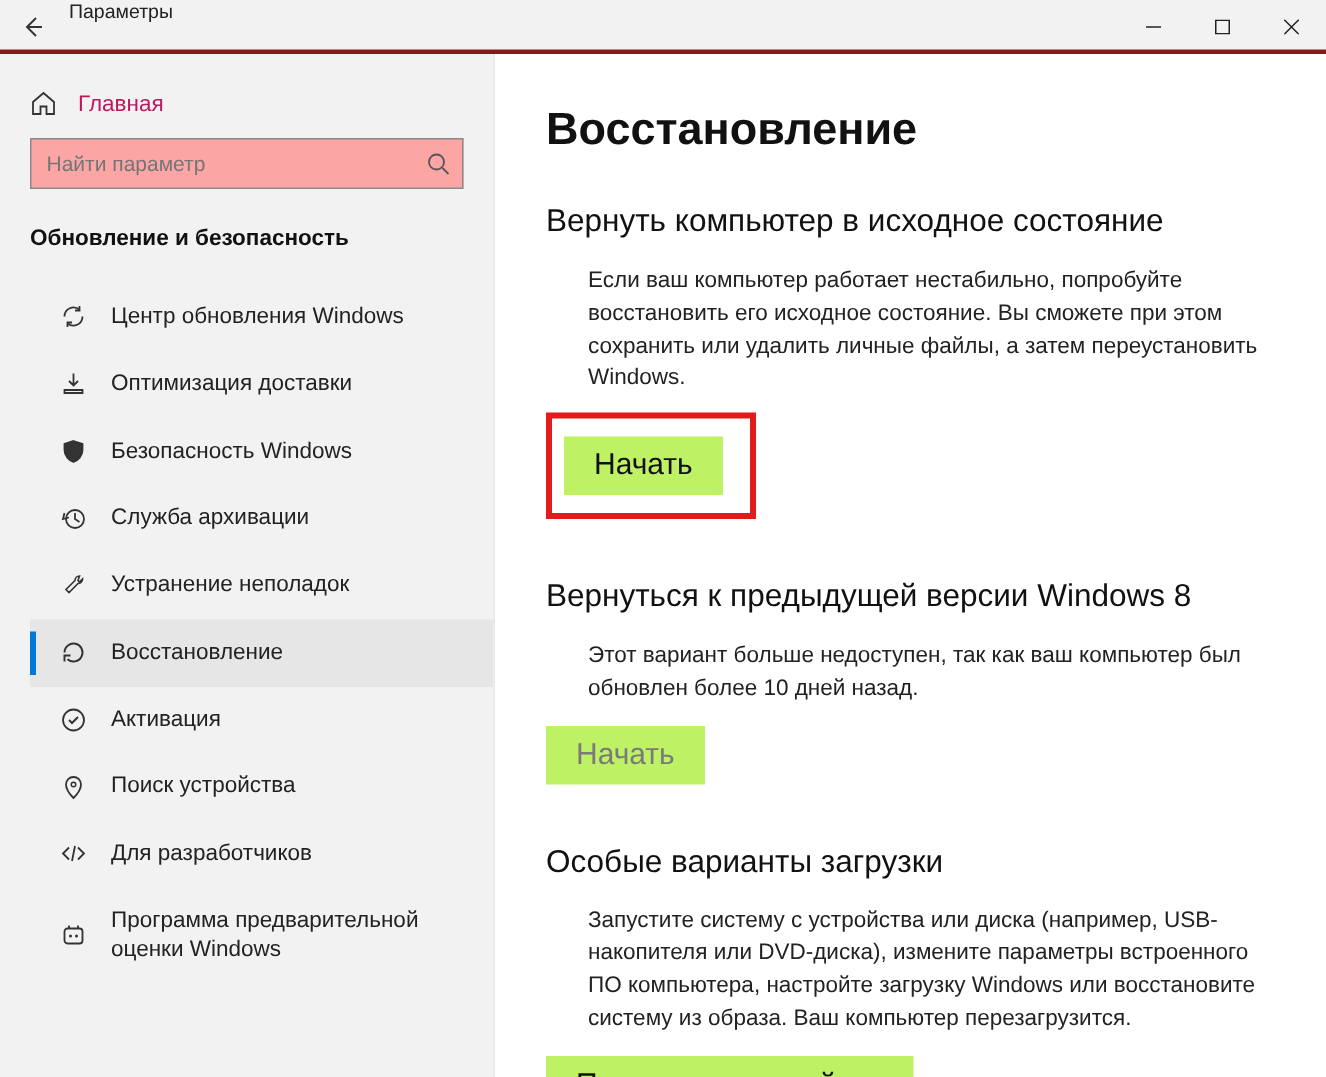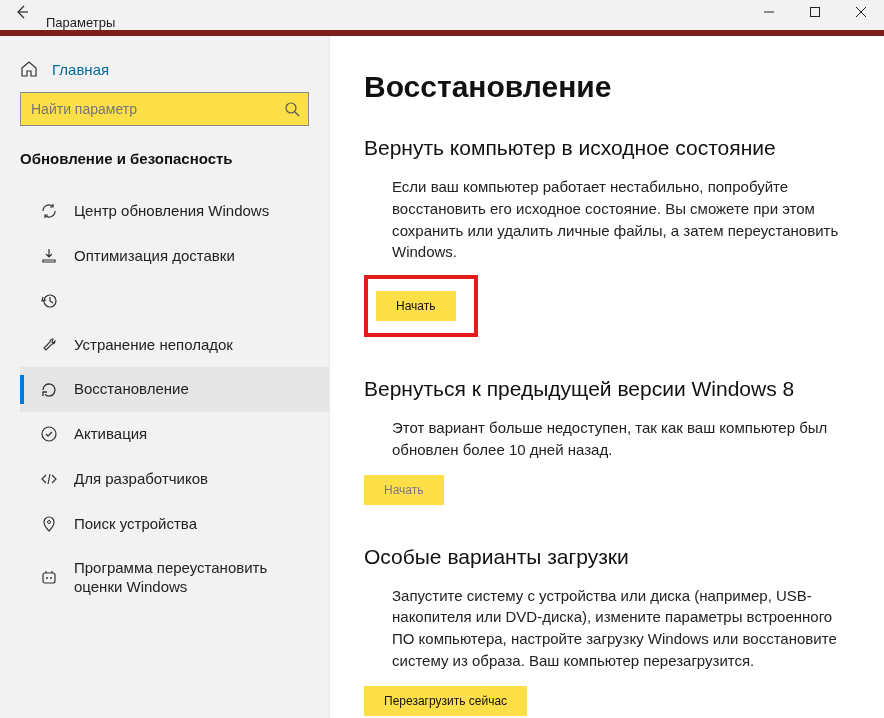--- a/index.html
+++ b/index.html
@@ -9,23 +9,23 @@
     color: #000;
     background: #fff;
     width: 884px;
     height: 718px;
     overflow: hidden;
     position: relative;
   }
   .titlebar {
     height: 36px;
     display: flex;
-    align-items: flex-end;
+    align-items: flex-start;
     background: #f2f2f2;
-    border-bottom: 6px solid #7f1d1d;
+    border-bottom: 3px solid #7f1d1d;
   }
   .titlebar .back {
     width: 44px; height: 36px;
     display:flex; align-items:center; justify-content:center;
     color:#333;
   }
   .titlebar .title {
     flex:1;
     padding-left: 2px;
     font-size: 13px;
@@ -53,26 +53,26 @@
     flex-direction:column;
     overflow-y:auto;
   }
   .home-row {
     display:flex;
     align-items:center;
     gap:14px;
     padding: 6px 20px 14px 20px;
   }
   .home-row .icon { width:18px; height:18px; display:flex; align-items:center; justify-content:center; }
-  .home-row .label { font-size:15px; color:#0369a1; }
+  .home-row .label { font-size:15px; color:#be185d; }
   .searchbox {
     margin: 0 20px 18px 20px;
     height: 34px;
     border:1px solid #8a8a8a;
-    background:#fde047;
+    background:#fca5a5;
     display:flex;
     align-items:center;
     padding: 0 8px 0 10px;
   }
   .searchbox input {
     flex:1;
     border:none;
     outline:none;
     background:transparent;
     font-size:14px;
@@ -134,24 +134,24 @@
   .section p {
     font-size:15px;
     color:#222;
     line-height:1.45;
     margin-bottom: 14px;
     max-width: 480px;
     margin-left: 28px;
   }
   .btn {
     display:inline-block;
-    background:#fde047;
+    background:#bef264;
     border:none;
     padding: 8px 20px;
-    font-size:12px;
+    font-size:20px;
     color:#111;
     cursor:pointer;
     font-family:inherit;
   }
   .btn:disabled {
     color:#7a7a7a;
     cursor:default;
   }
   .highlight-box {
     border: 4px solid #e21b1b;
@@ -237,24 +237,33 @@
         <span class="icon">
           <svg width="18" height="18" viewBox="0 0 18 18">
               <path d="M9 2v8 M6 7l3 3 3-3 M3 13h12v2H3z" stroke="#333" stroke-width="1.2" fill="none"></path>
             </svg>
         </span>
         <span class="label">Оптимизация доставки</span>
       </li>
       <li>
         <span class="icon">
           <svg width="18" height="18" viewBox="0 0 18 18">
+              <path d="M9 2l6 2v4c0 4-3 7-6 8-3-1-6-4-6-8V4z" stroke="#333" stroke-width="1.2" fill="#333"></path>
+            </svg>
+        </span>
+        <span class="label">Безопасность Windows</span>
+      </li>
+      <li>
+        <span class="icon">
+          <svg width="18" height="18" viewBox="0 0 18 18">
               <circle cx="10" cy="9" r="6" stroke="#333" stroke-width="1.2" fill="none"></circle>
               <path d="M10 5v4l3 2 M3 5l-1 4 4-1" stroke="#333" stroke-width="1.2" fill="none"></path>
             </svg>
         </span>
+        <span class="label">Служба архивации</span>
       </li>
       <li>
         <span class="icon">
           <svg width="18" height="18" viewBox="0 0 18 18">
               <path d="M13 3a3 3 0 0 0-3 3l-6 6 2 2 6-6a3 3 0 0 0 3-3l-2 2-1-1z" stroke="#333" stroke-width="1.1" fill="none"></path>
             </svg>
         </span>
         <span class="label">Устранение неполадок</span>
       </li>
       <li class="selected">
@@ -270,44 +279,44 @@
           <svg width="18" height="18" viewBox="0 0 18 18">
               <circle cx="9" cy="9" r="7" stroke="#333" stroke-width="1.2" fill="none"></circle>
               <path d="M6 9l2 2 4-4" stroke="#333" stroke-width="1.3" fill="none"></path>
             </svg>
         </span>
         <span class="label">Активация</span>
       </li>
       <li>
         <span class="icon">
           <svg width="18" height="18" viewBox="0 0 18 18">
-              <path d="M6 5l-4 4 4 4 M12 5l4 4-4 4 M10 4l-2 10" stroke="#333" stroke-width="1.2" fill="none"></path>
-            </svg>
-        </span>
-        <span class="label">Для разработчиков</span>
-      </li>
-      <li>
-        <span class="icon">
-          <svg width="18" height="18" viewBox="0 0 18 18">
               <path d="M9 2a5 5 0 0 1 5 5c0 4-5 9-5 9S4 11 4 7a5 5 0 0 1 5-5z" stroke="#333" stroke-width="1.2" fill="none"></path>
               <circle cx="9" cy="7" r="1.5" stroke="#333" stroke-width="1" fill="none"></circle>
             </svg>
         </span>
         <span class="label">Поиск устройства</span>
+      </li>
+      <li>
+        <span class="icon">
+          <svg width="18" height="18" viewBox="0 0 18 18">
+              <path d="M6 5l-4 4 4 4 M12 5l4 4-4 4 M10 4l-2 10" stroke="#333" stroke-width="1.2" fill="none"></path>
+            </svg>
+        </span>
+        <span class="label">Для разработчиков</span>
       </li>
       <li>
         <span class="icon">
           <svg width="18" height="18" viewBox="0 0 18 18">
               <rect x="3" y="4" width="12" height="10" rx="2" stroke="#333" stroke-width="1.2" fill="none"></rect>
               <circle cx="7" cy="9" r="1" fill="#333"></circle>
               <circle cx="11" cy="9" r="1" fill="#333"></circle>
               <path d="M6 2v2 M12 2v2" stroke="#333" stroke-width="1.2"></path>
             </svg>
         </span>
-        <span class="label">Программа переустановить оценки Windows</span>
+        <span class="label">Программа предварительной оценки Windows</span>
       </li>
     </ul>
   </div>
 
   <div class="content">
     <h1>Восстановление</h1>
 
     <div class="section">
       <h2>Вернуть компьютер в исходное состояние</h2>
       <p>Если ваш компьютер работает нестабильно, попробуйте восстановить его исходное состояние. Вы сможете при этом сохранить или удалить личные файлы, а затем переустановить Windows.</p>

